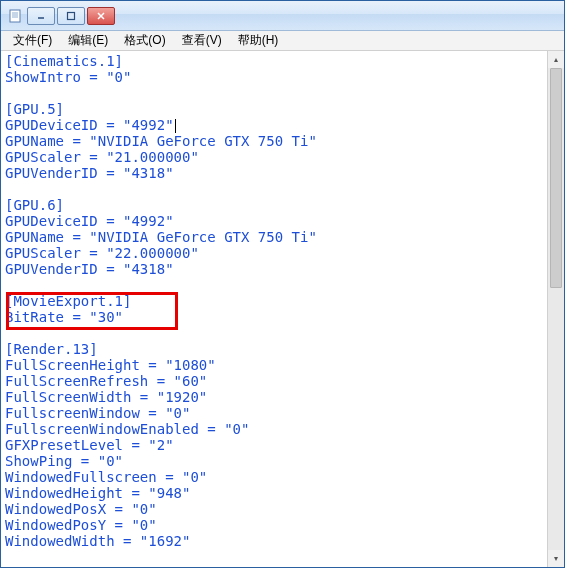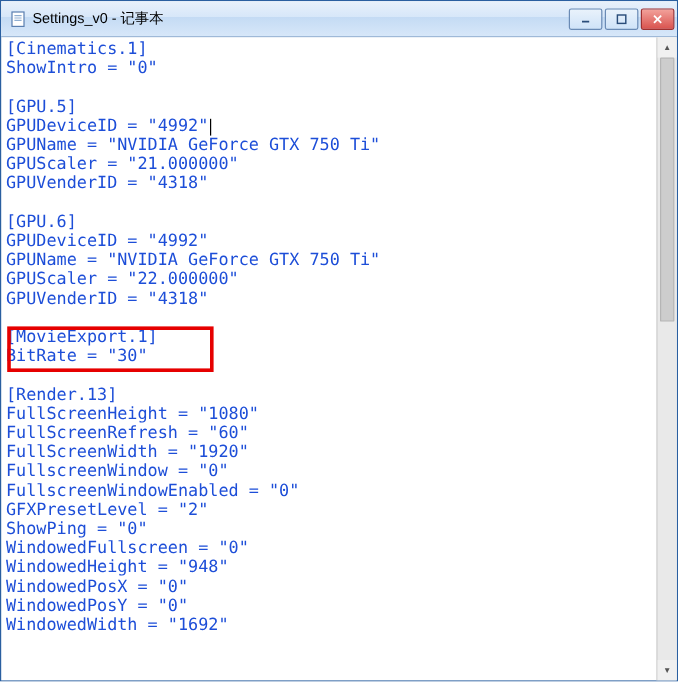--- a/index.html
+++ b/index.html
@@ -137,41 +137,47 @@
 <div class="window">
   <div class="titlebar">
     <span class="title-icon">
       <svg width="14" height="14" viewBox="0 0 14 14">
         <rect x="2" y="1" width="10" height="12" fill="#fff" stroke="#5a7fb0" stroke-width="1"></rect>
         <line x1="4" y1="4" x2="10" y2="4" stroke="#8faed1" stroke-width="1"></line>
         <line x1="4" y1="6" x2="10" y2="6" stroke="#8faed1" stroke-width="1"></line>
         <line x1="4" y1="8" x2="10" y2="8" stroke="#8faed1" stroke-width="1"></line>
       </svg>
     </span>
-    <span class="title-text">Settings_v0 - 记事本</span>
     <div class="win-controls">
       <div class="win-btn">
         <svg width="10" height="10">
             <line x1="2" y1="7" x2="8" y2="7" stroke="#2a4d7a" stroke-width="1.5"></line>
           </svg>
       </div>
       <div class="win-btn">
         <svg width="10" height="10">
             <rect x="1.5" y="1.5" width="7" height="7" fill="none" stroke="#2a4d7a" stroke-width="1.2"></rect>
           </svg>
       </div>
       <div class="win-btn close">
         <svg width="10" height="10">
           <line x1="2" y1="2" x2="8" y2="8" stroke="#fff" stroke-width="1.5"></line>
           <line x1="8" y1="2" x2="2" y2="8" stroke="#fff" stroke-width="1.5"></line>
         </svg>
       </div>
     </div>
   </div>
 
+  <div class="menubar">
+    <span class="menu-item">文件(F)</span>
+    <span class="menu-item">编辑(E)</span>
+    <span class="menu-item">格式(O)</span>
+    <span class="menu-item">查看(V)</span>
+    <span class="menu-item">帮助(H)</span>
+  </div>
 
   <div class="content-area">
     <div class="text-content" id="text-content">[Cinematics.1]
 ShowIntro = "0"
 
 [GPU.5]
 GPUDeviceID = "4992"<span class="cursor"></span>
 GPUName = "NVIDIA GeForce GTX 750 Ti"
 GPUScaler = "21.000000"
 GPUVenderID = "4318"

